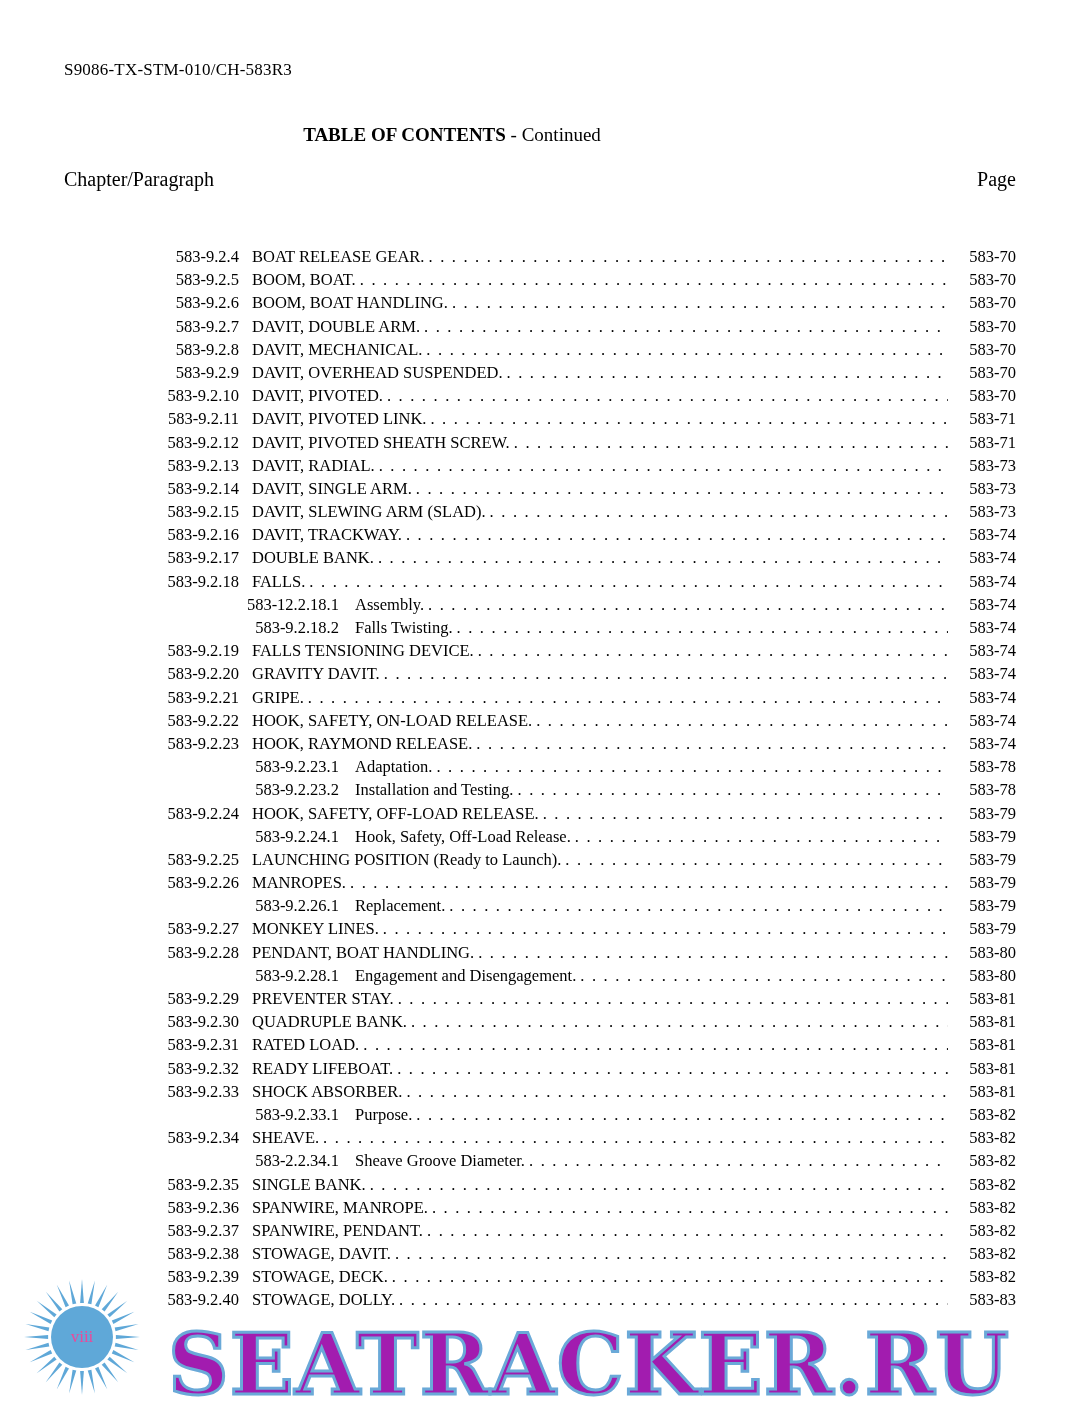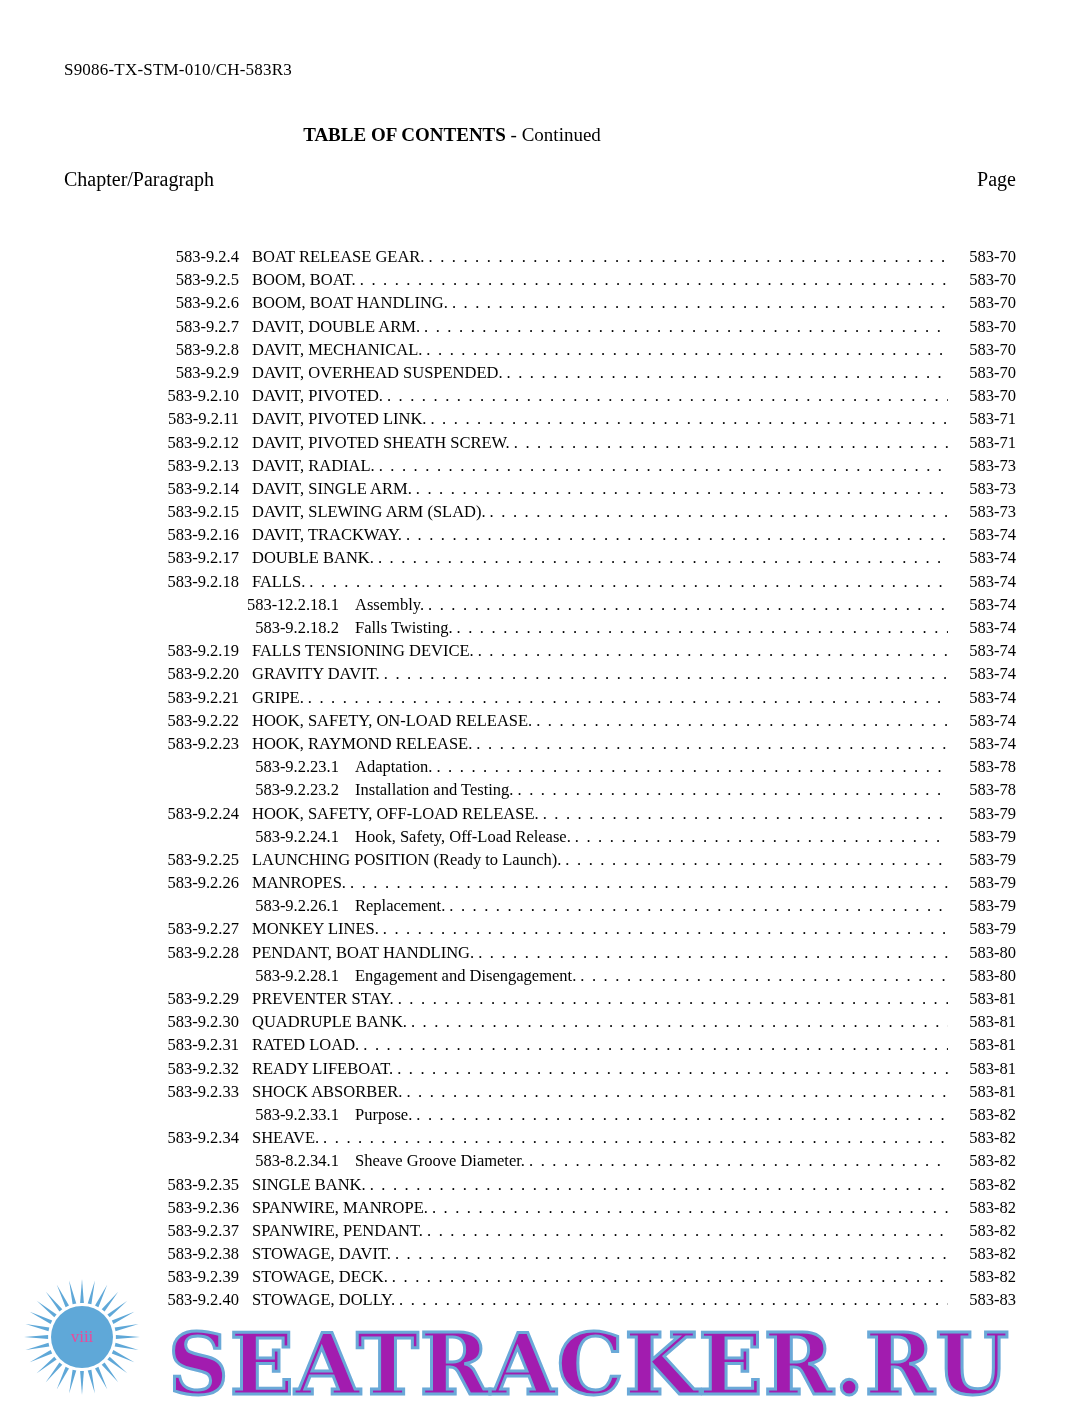--- a/index.html
+++ b/index.html
@@ -389,21 +389,21 @@
         <span class="leader">. . . . . . . . . . . . . . . . . . . . . . . . . . . . . . . . . . . . . . . . . . . . . . . . . . . . . . . . . . . . . . . . . . . . . . . . . . . . . . . . . . . . . . . . . . . . . . . . . . . . . . . . . . . . . . . . . . . . . . . . . . . . . . . . . . . . . . . . . . . . . . . . . . . . . . . . . . . . . . . . . . . . . . . . . . . . . . . . . . . . . . . . . . . . . . . . . . . . . . . .</span>
         <span class="pg">583-82</span>
       </div>
       <div class="toc-row">
         <span class="num">583-9.2.34</span>
         <span class="title">SHEAVE.</span>
         <span class="leader">. . . . . . . . . . . . . . . . . . . . . . . . . . . . . . . . . . . . . . . . . . . . . . . . . . . . . . . . . . . . . . . . . . . . . . . . . . . . . . . . . . . . . . . . . . . . . . . . . . . . . . . . . . . . . . . . . . . . . . . . . . . . . . . . . . . . . . . . . . . . . . . . . . . . . . . . . . . . . . . . . . . . . . . . . . . . . . . . . . . . . . . . . . . . . . . . . . . . . . . .</span>
         <span class="pg">583-82</span>
       </div>
       <div class="toc-row">
-        <span class="num sub">583-8.2.34.1</span>
+        <span class="num sub">583-2.2.34.1</span>
         <span class="title sub">Sheave Groove Diameter.</span>
         <span class="leader">. . . . . . . . . . . . . . . . . . . . . . . . . . . . . . . . . . . . . . . . . . . . . . . . . . . . . . . . . . . . . . . . . . . . . . . . . . . . . . . . . . . . . . . . . . . . . . . . . . . . . . . . . . . . . . . . . . . . . . . . . . . . . . . . . . . . . . . . . . . . . . . . . . . . . . . . . . . . . . . . . . . . . . . . . . . . . . . . . . . . . . . . . . . . . . . . . . . . . . . .</span>
         <span class="pg">583-82</span>
       </div>
       <div class="toc-row">
         <span class="num">583-9.2.35</span>
         <span class="title">SINGLE BANK.</span>
         <span class="leader">. . . . . . . . . . . . . . . . . . . . . . . . . . . . . . . . . . . . . . . . . . . . . . . . . . . . . . . . . . . . . . . . . . . . . . . . . . . . . . . . . . . . . . . . . . . . . . . . . . . . . . . . . . . . . . . . . . . . . . . . . . . . . . . . . . . . . . . . . . . . . . . . . . . . . . . . . . . . . . . . . . . . . . . . . . . . . . . . . . . . . . . . . . . . . . . . . . . . . . . .</span>
         <span class="pg">583-82</span>
       </div>

